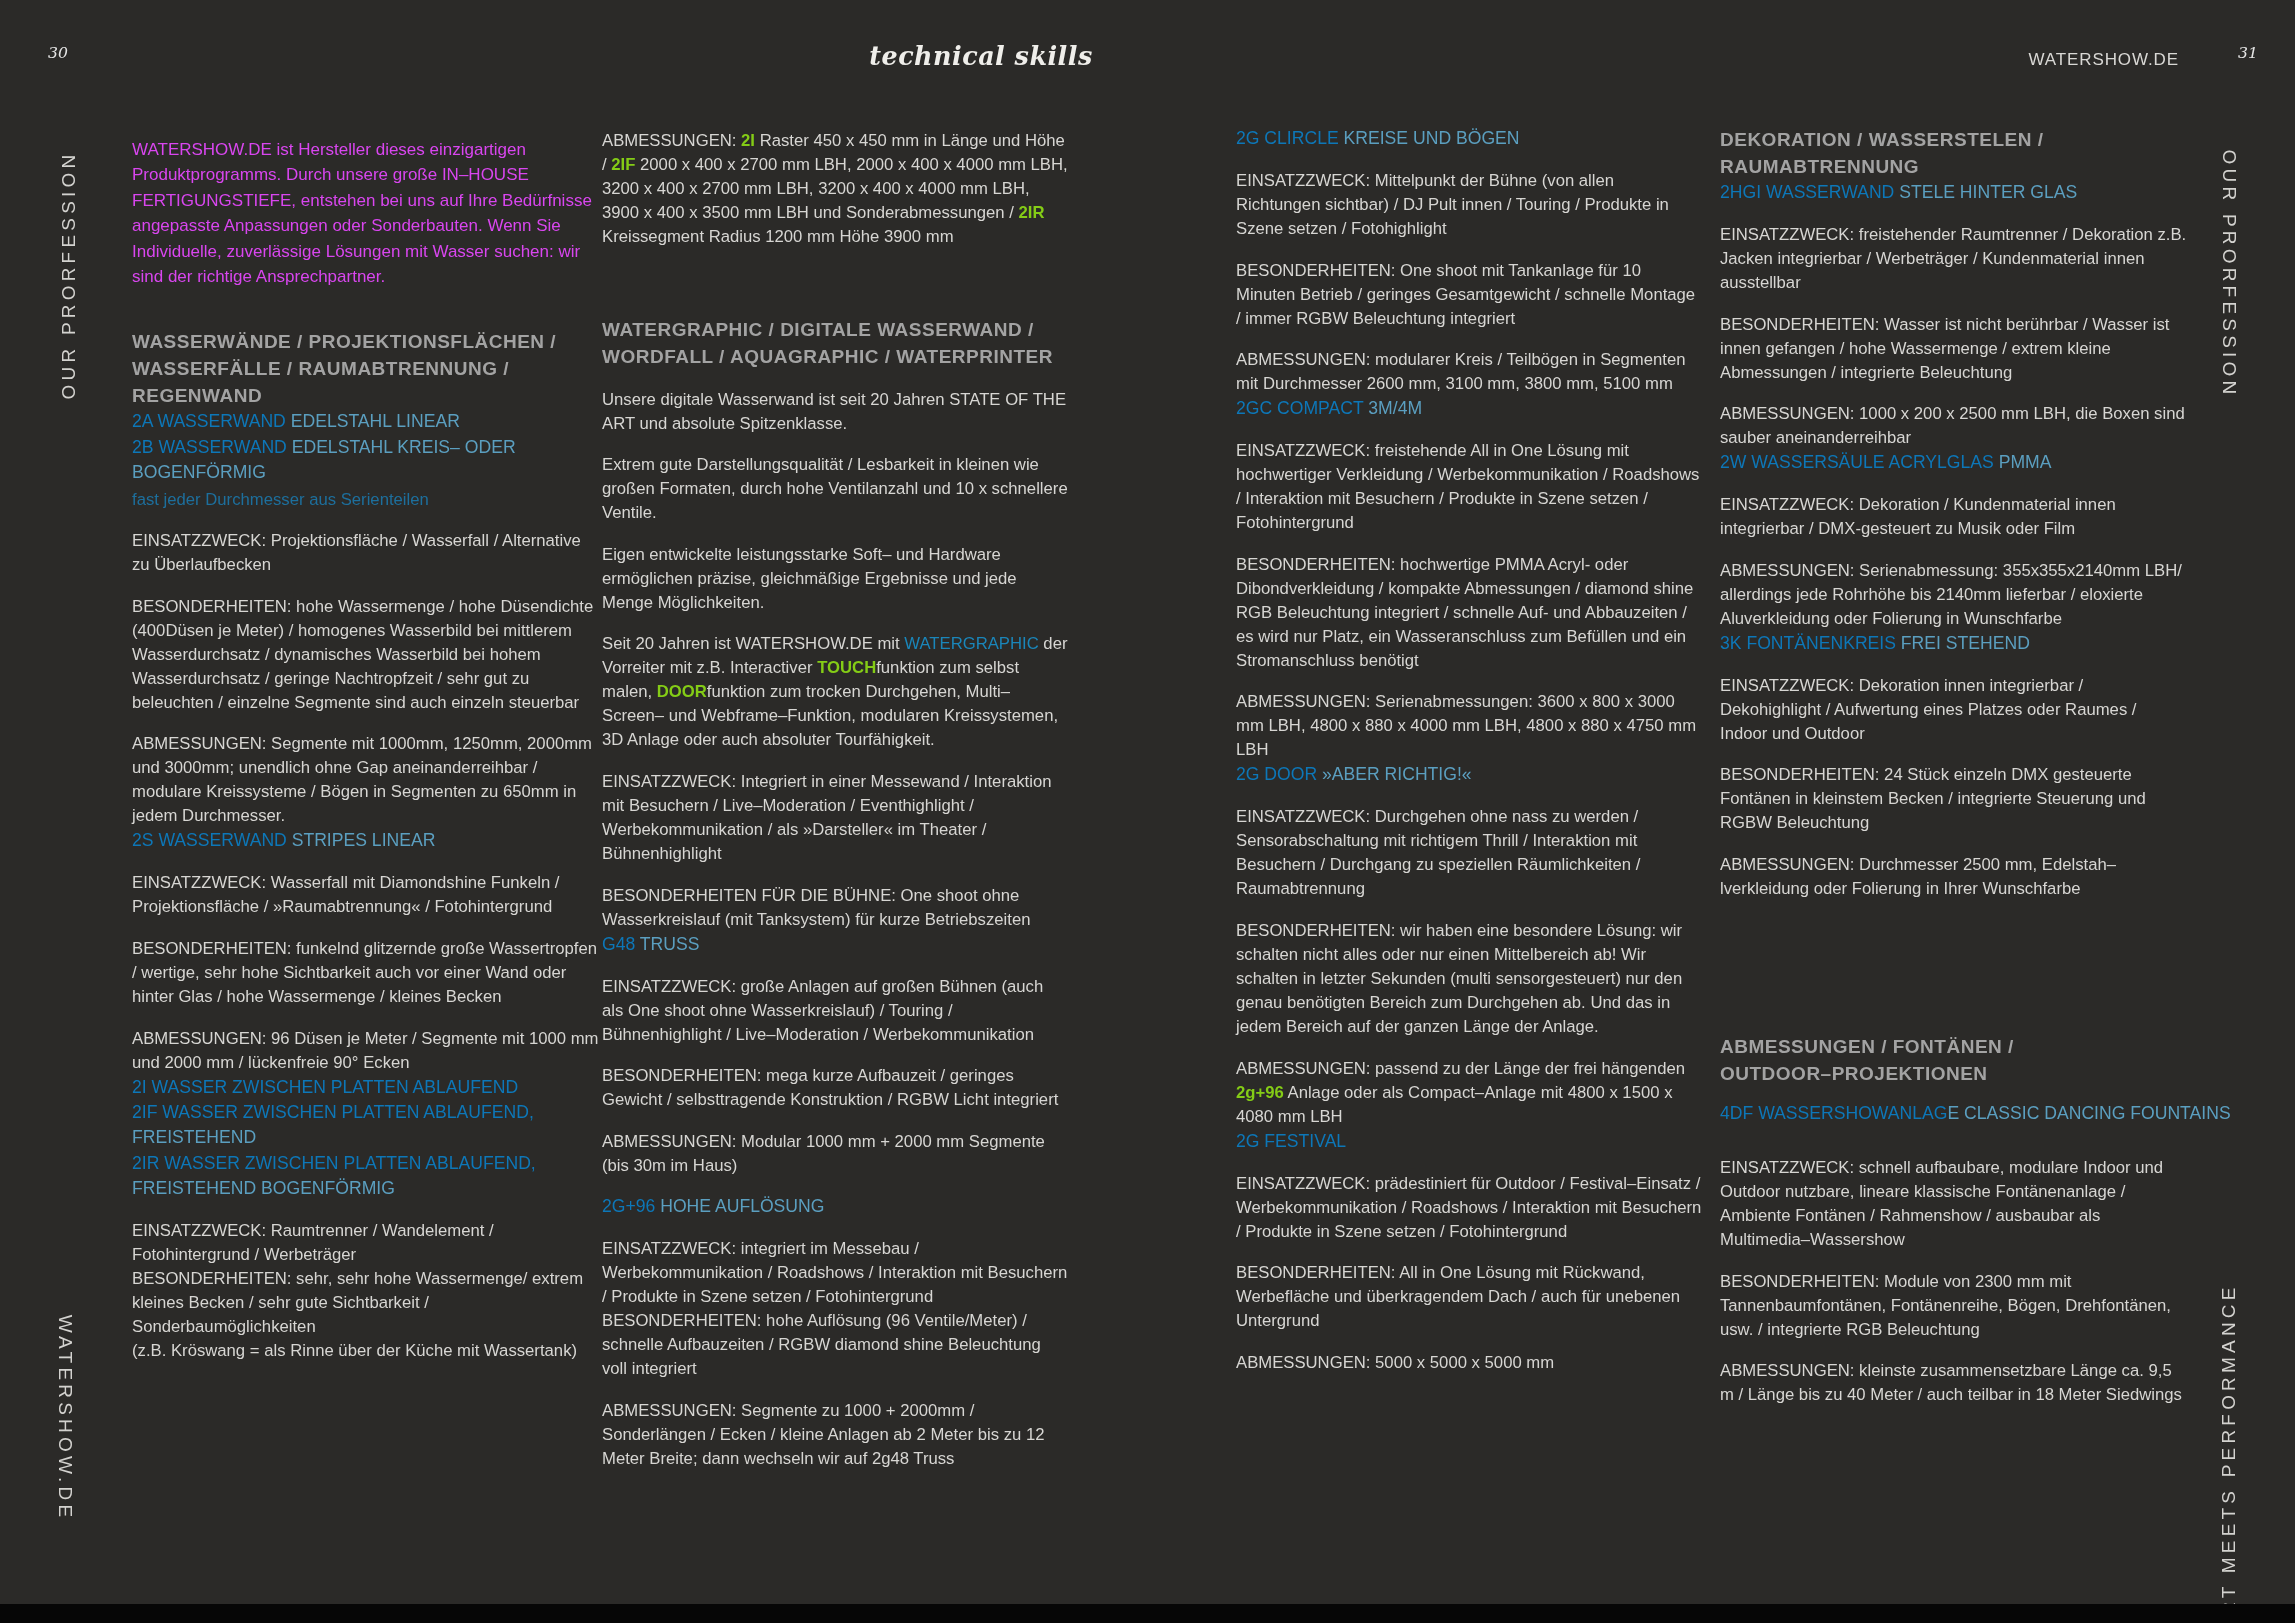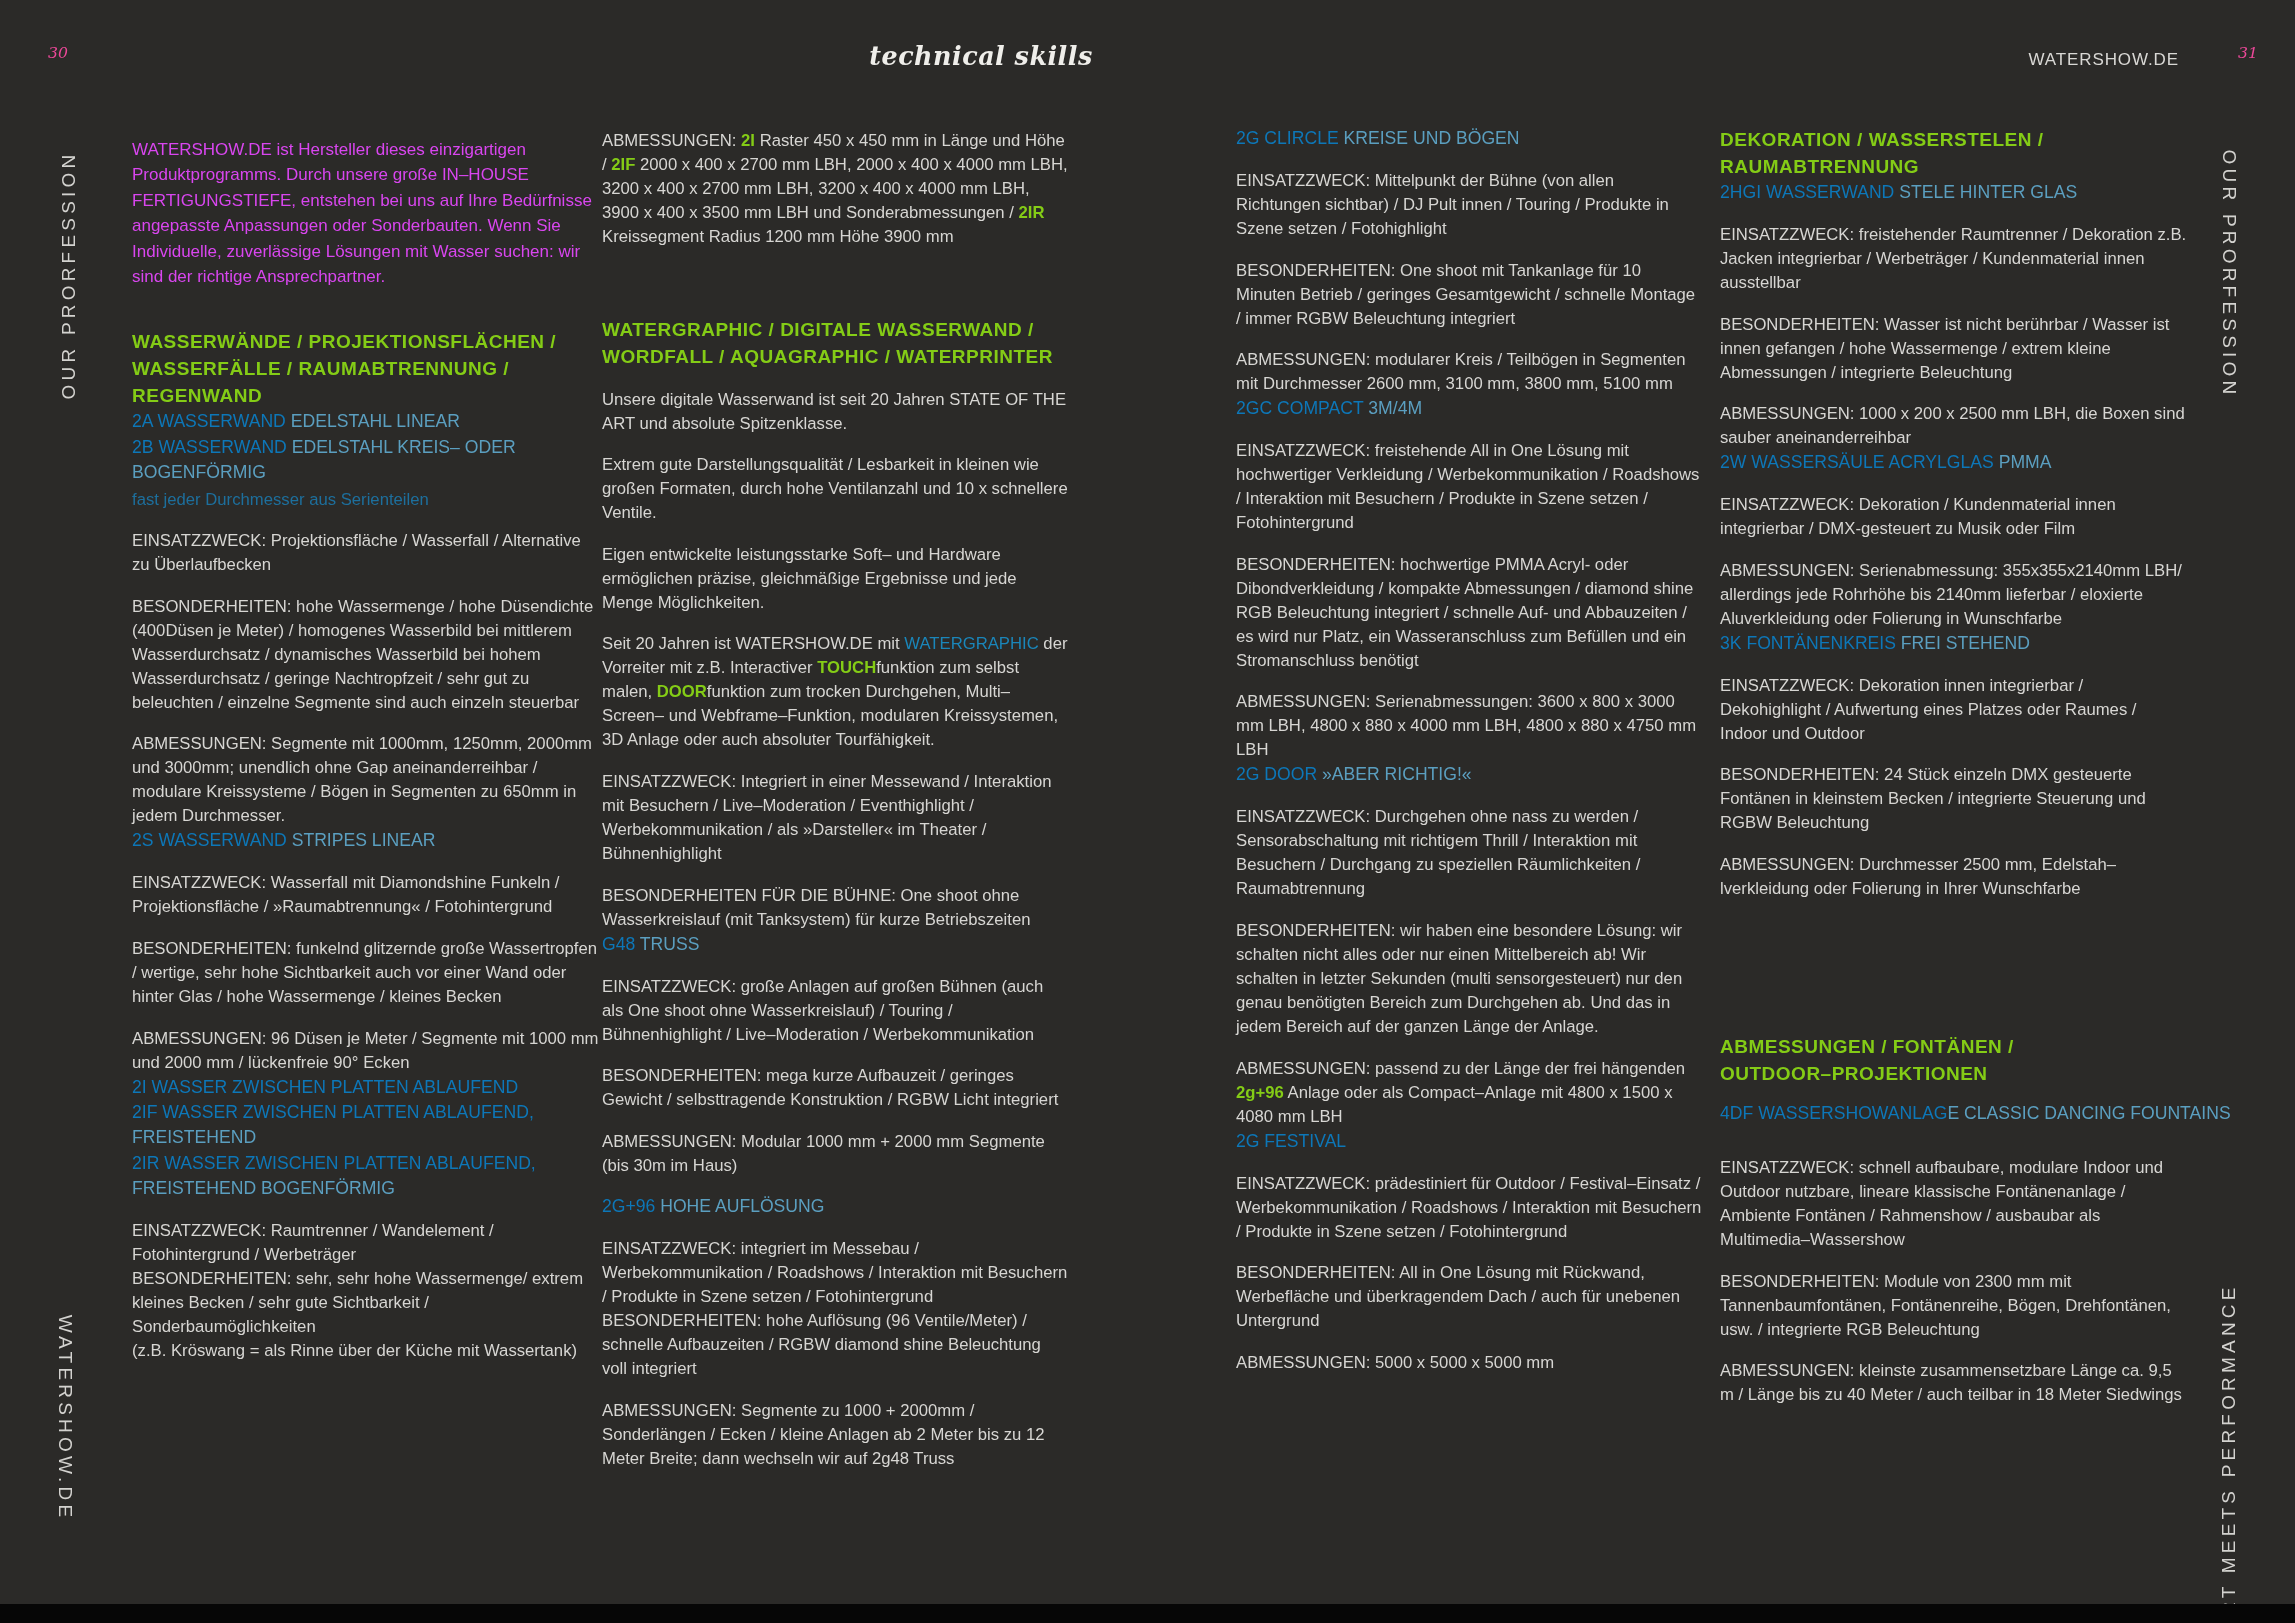--- a/index.html
+++ b/index.html
@@ -5,21 +5,21 @@
   html,body{margin:0;padding:0;}
   body{
     width:2295px;height:1623px;position:relative;overflow:hidden;
     background:#2b2a28;
     font-family:"Liberation Sans", sans-serif;
     -webkit-font-smoothing:antialiased;
   }
   
   .page-num{
     position:absolute;font-family:"DejaVu Serif",serif;font-style:italic;
-    font-size:15.7px;color:#ec4899;
+    font-size:15.7px;color:#e5e5e5;
   }
   #pn-left{left:48px;top:43px;}
   #pn-right{left:2238px;top:43px;}
   .spread-title{
     position:absolute;left:981px;top:41px;transform:translateX(-50%);
     font-family:"DejaVu Serif",serif;font-style:italic;font-weight:bold;
     font-size:25.4px;color:#efeeea;letter-spacing:0.5px;white-space:nowrap;
   }
   .brand-header{
     position:absolute;right:116px;top:50px;
@@ -39,21 +39,21 @@
   #col-0{left:132px; top:137px;}
   #col-1{left:602px;top:129px;}
   #col-2{left:1236px;top:126px;}
   #col-3{left:1720px;top:126px;}
   .col > :first-child{margin-top:0;}
 
   .blk-intro{
     color:#d946ef;font-size:17px;line-height:25.4px;max-width:467px;
   }
   .blk-section{
-    color:#84cc16;font-weight:bold;font-size:19px;line-height:27px;
+    color:#a3a3a3;font-weight:bold;font-size:19px;line-height:27px;
     margin-top:39px;letter-spacing:0.5px;
   }
   .blk-section .line{white-space:nowrap;}
   .blk-product{
     font-size:17.6px;line-height:25.4px;font-weight:bold;
   }
   .blk-product .line{white-space:nowrap;}
   .blk-note{
     color:#1d6f9d;font-size:16.7px;line-height:24px;margin-top:1.9px;white-space:nowrap;
   }

